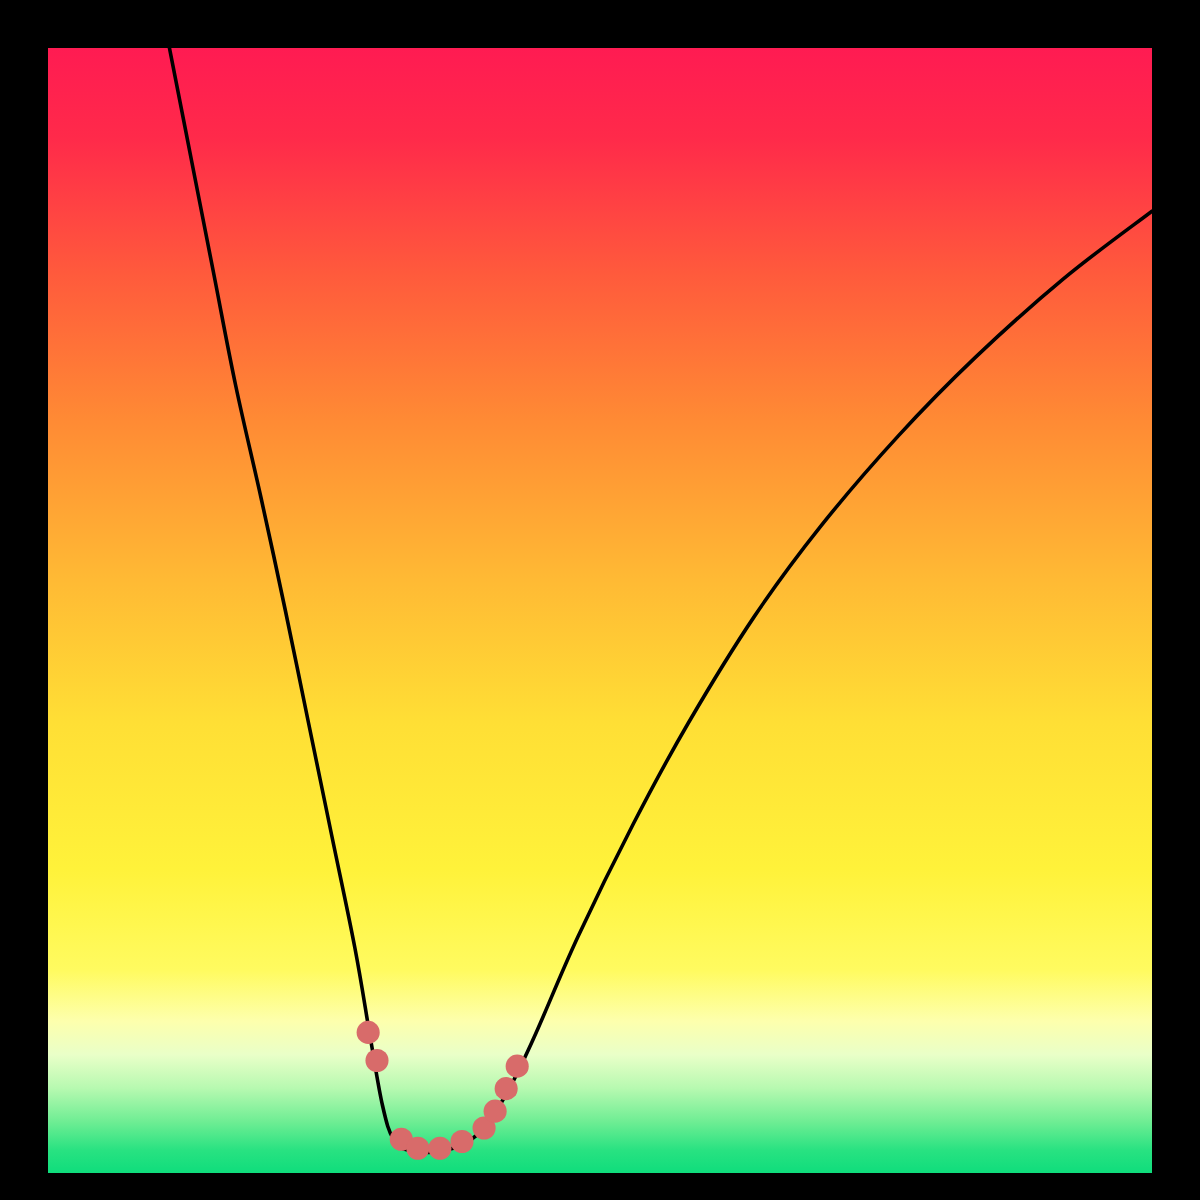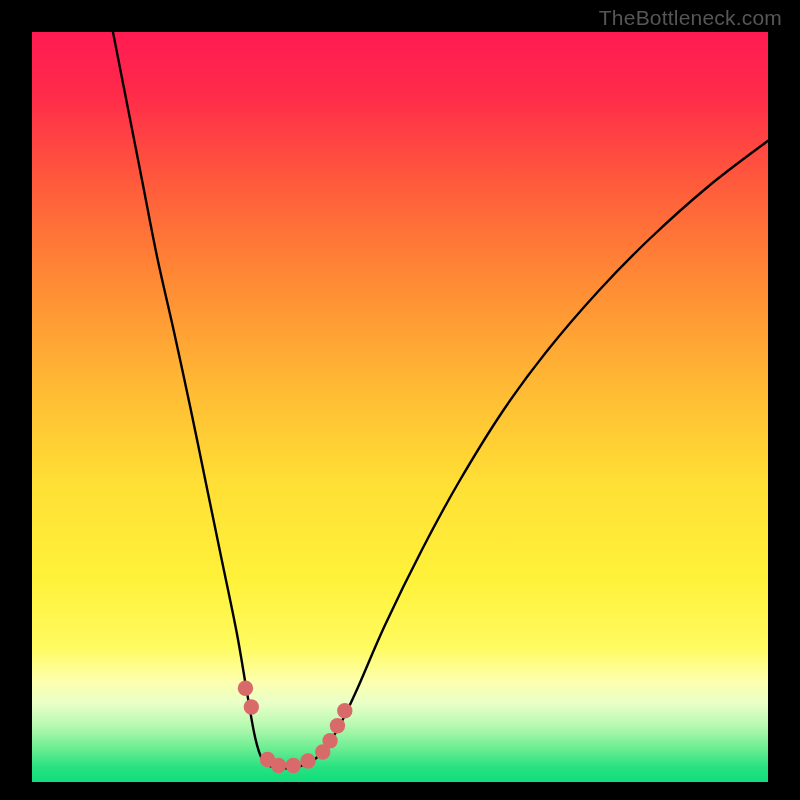--- a/index.html
+++ b/index.html
@@ -26,21 +26,20 @@
     left: 32px;
     width: 736px;
     height: 750px;
   }
   .plot svg { display: block; }
 </style>
 </head>
 <body>
 
 <div class="frame">
-  <div class="watermark">TheBottleneck.com</div>
   <div class="plot">
     <svg id="chart-svg" xmlns="http://www.w3.org/2000/svg" width="736" height="750" viewBox="0 0 736 750">
         <defs>
           <linearGradient id="bg-grad" x1="0" y1="0" x2="0" y2="1">
             <stop offset="0%" stop-color="#ff1b52"></stop>
             <stop offset="8%" stop-color="#ff2a4a"></stop>
             <stop offset="20%" stop-color="#ff5a3c"></stop>
             <stop offset="33%" stop-color="#ff8a34"></stop>
             <stop offset="47%" stop-color="#ffb934"></stop>
             <stop offset="60%" stop-color="#ffdf35"></stop>

